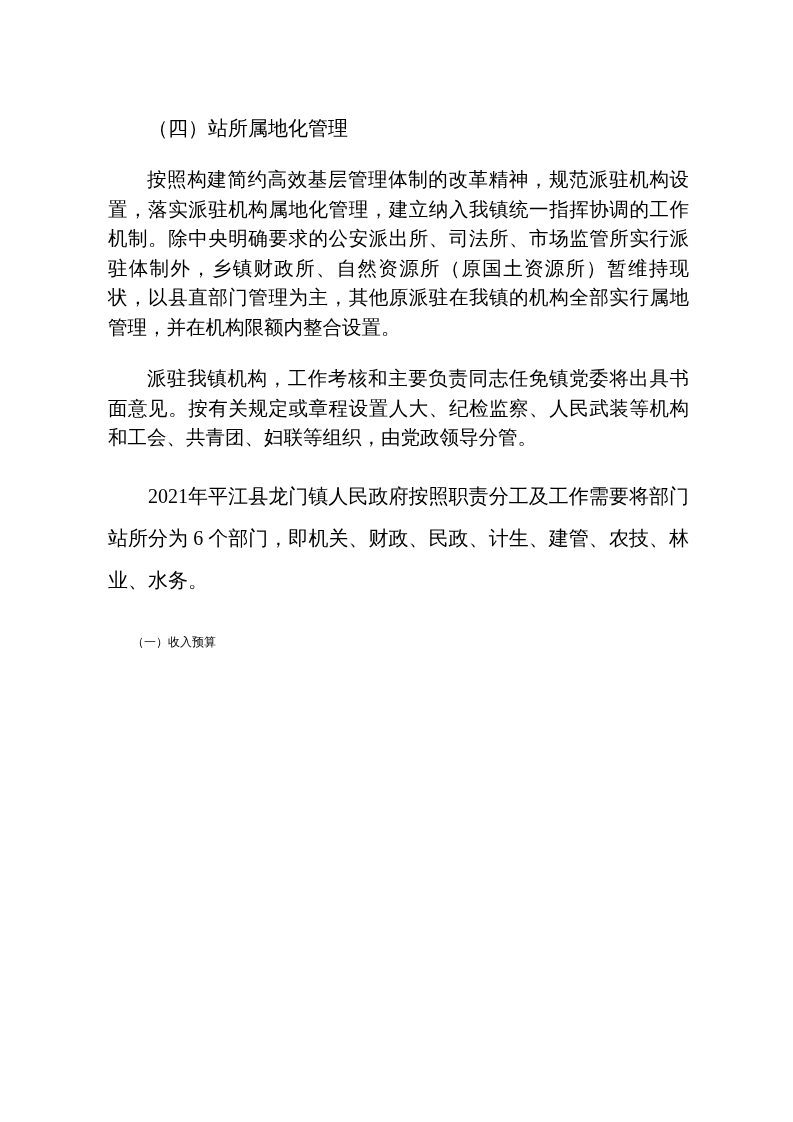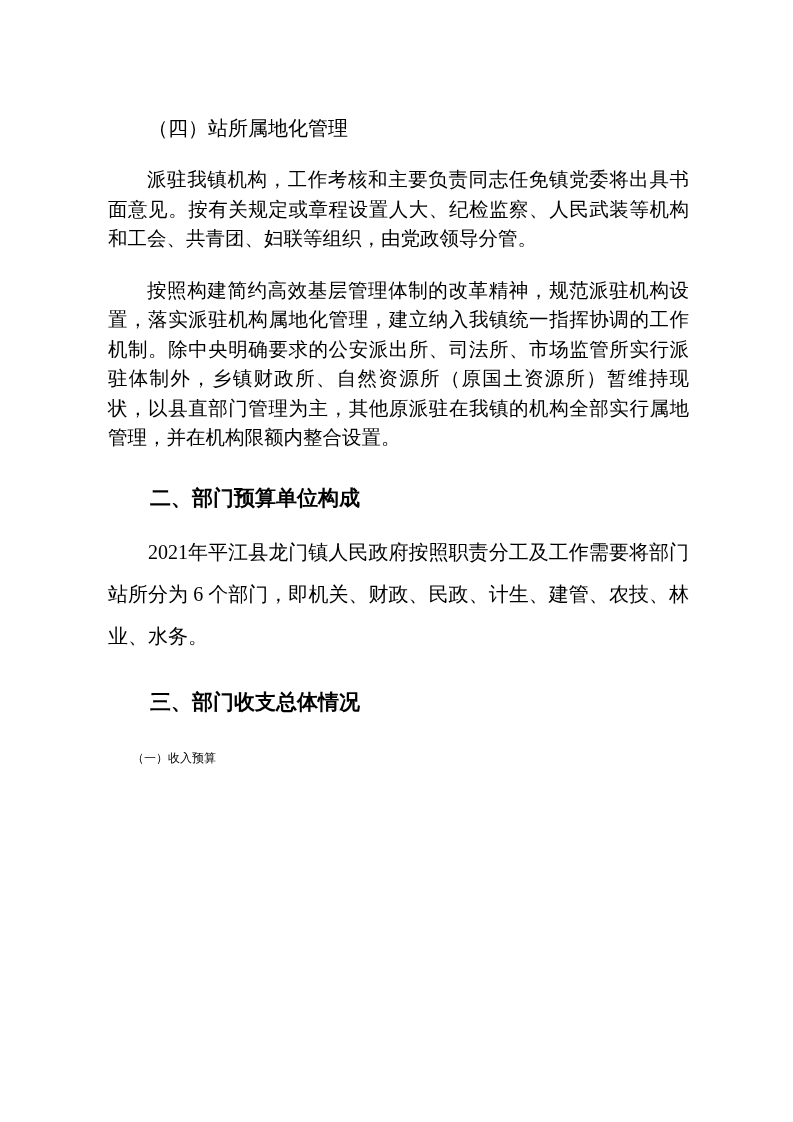--- a/index.html
+++ b/index.html
@@ -56,26 +56,24 @@
     margin: 26px 0 14px 0;
     font-weight: 400;
   }
 </style>
 </head>
 <body>
 
 <div class="page">
   <h3 class="block sub-heading">（四）站所属地化管理</h3>
 
+  <p class="block para-tight">按照构建简约高效基层管理体制的改革精神，规范派驻机构设置，落实派驻机构属地化管理，建立纳入我镇统一指挥协调的工作机制。除中央明确要求的公安派出所、司法所、市场监管所实行派驻体制外，乡镇财政所、自然资源所（原国土资源所）暂维持现状，以县直部门管理为主，其他原派驻在我镇的机构全部实行属地管理，并在机构限额内整合设置。</p>
+
   <p class="block para-tight">派驻我镇机构，工作考核和主要负责同志任免镇党委将出具书面意见。按有关规定或章程设置人大、纪检监察、人民武装等机构和工会、共青团、妇联等组织，由党政领导分管。</p>
 
-  <p class="block para-tight">按照构建简约高效基层管理体制的改革精神，规范派驻机构设置，落实派驻机构属地化管理，建立纳入我镇统一指挥协调的工作机制。除中央明确要求的公安派出所、司法所、市场监管所实行派驻体制外，乡镇财政所、自然资源所（原国土资源所）暂维持现状，以县直部门管理为主，其他原派驻在我镇的机构全部实行属地管理，并在机构限额内整合设置。</p>
-
-  <h2 class="block section-heading">二、部门预算单位构成</h2>
 
   <p class="block para-loose">2021年平江县龙门镇人民政府按照职责分工及工作需要将部门站所分为 6 个部门，即机关、财政、民政、计生、建管、农技、林业、水务。</p>
 
-  <h2 class="block section-heading">三、部门收支总体情况</h2>
 
 
   <h3 class="block sub-heading-mid">（一）收入预算</h3>
 
 </div>
 
 </body></html>

